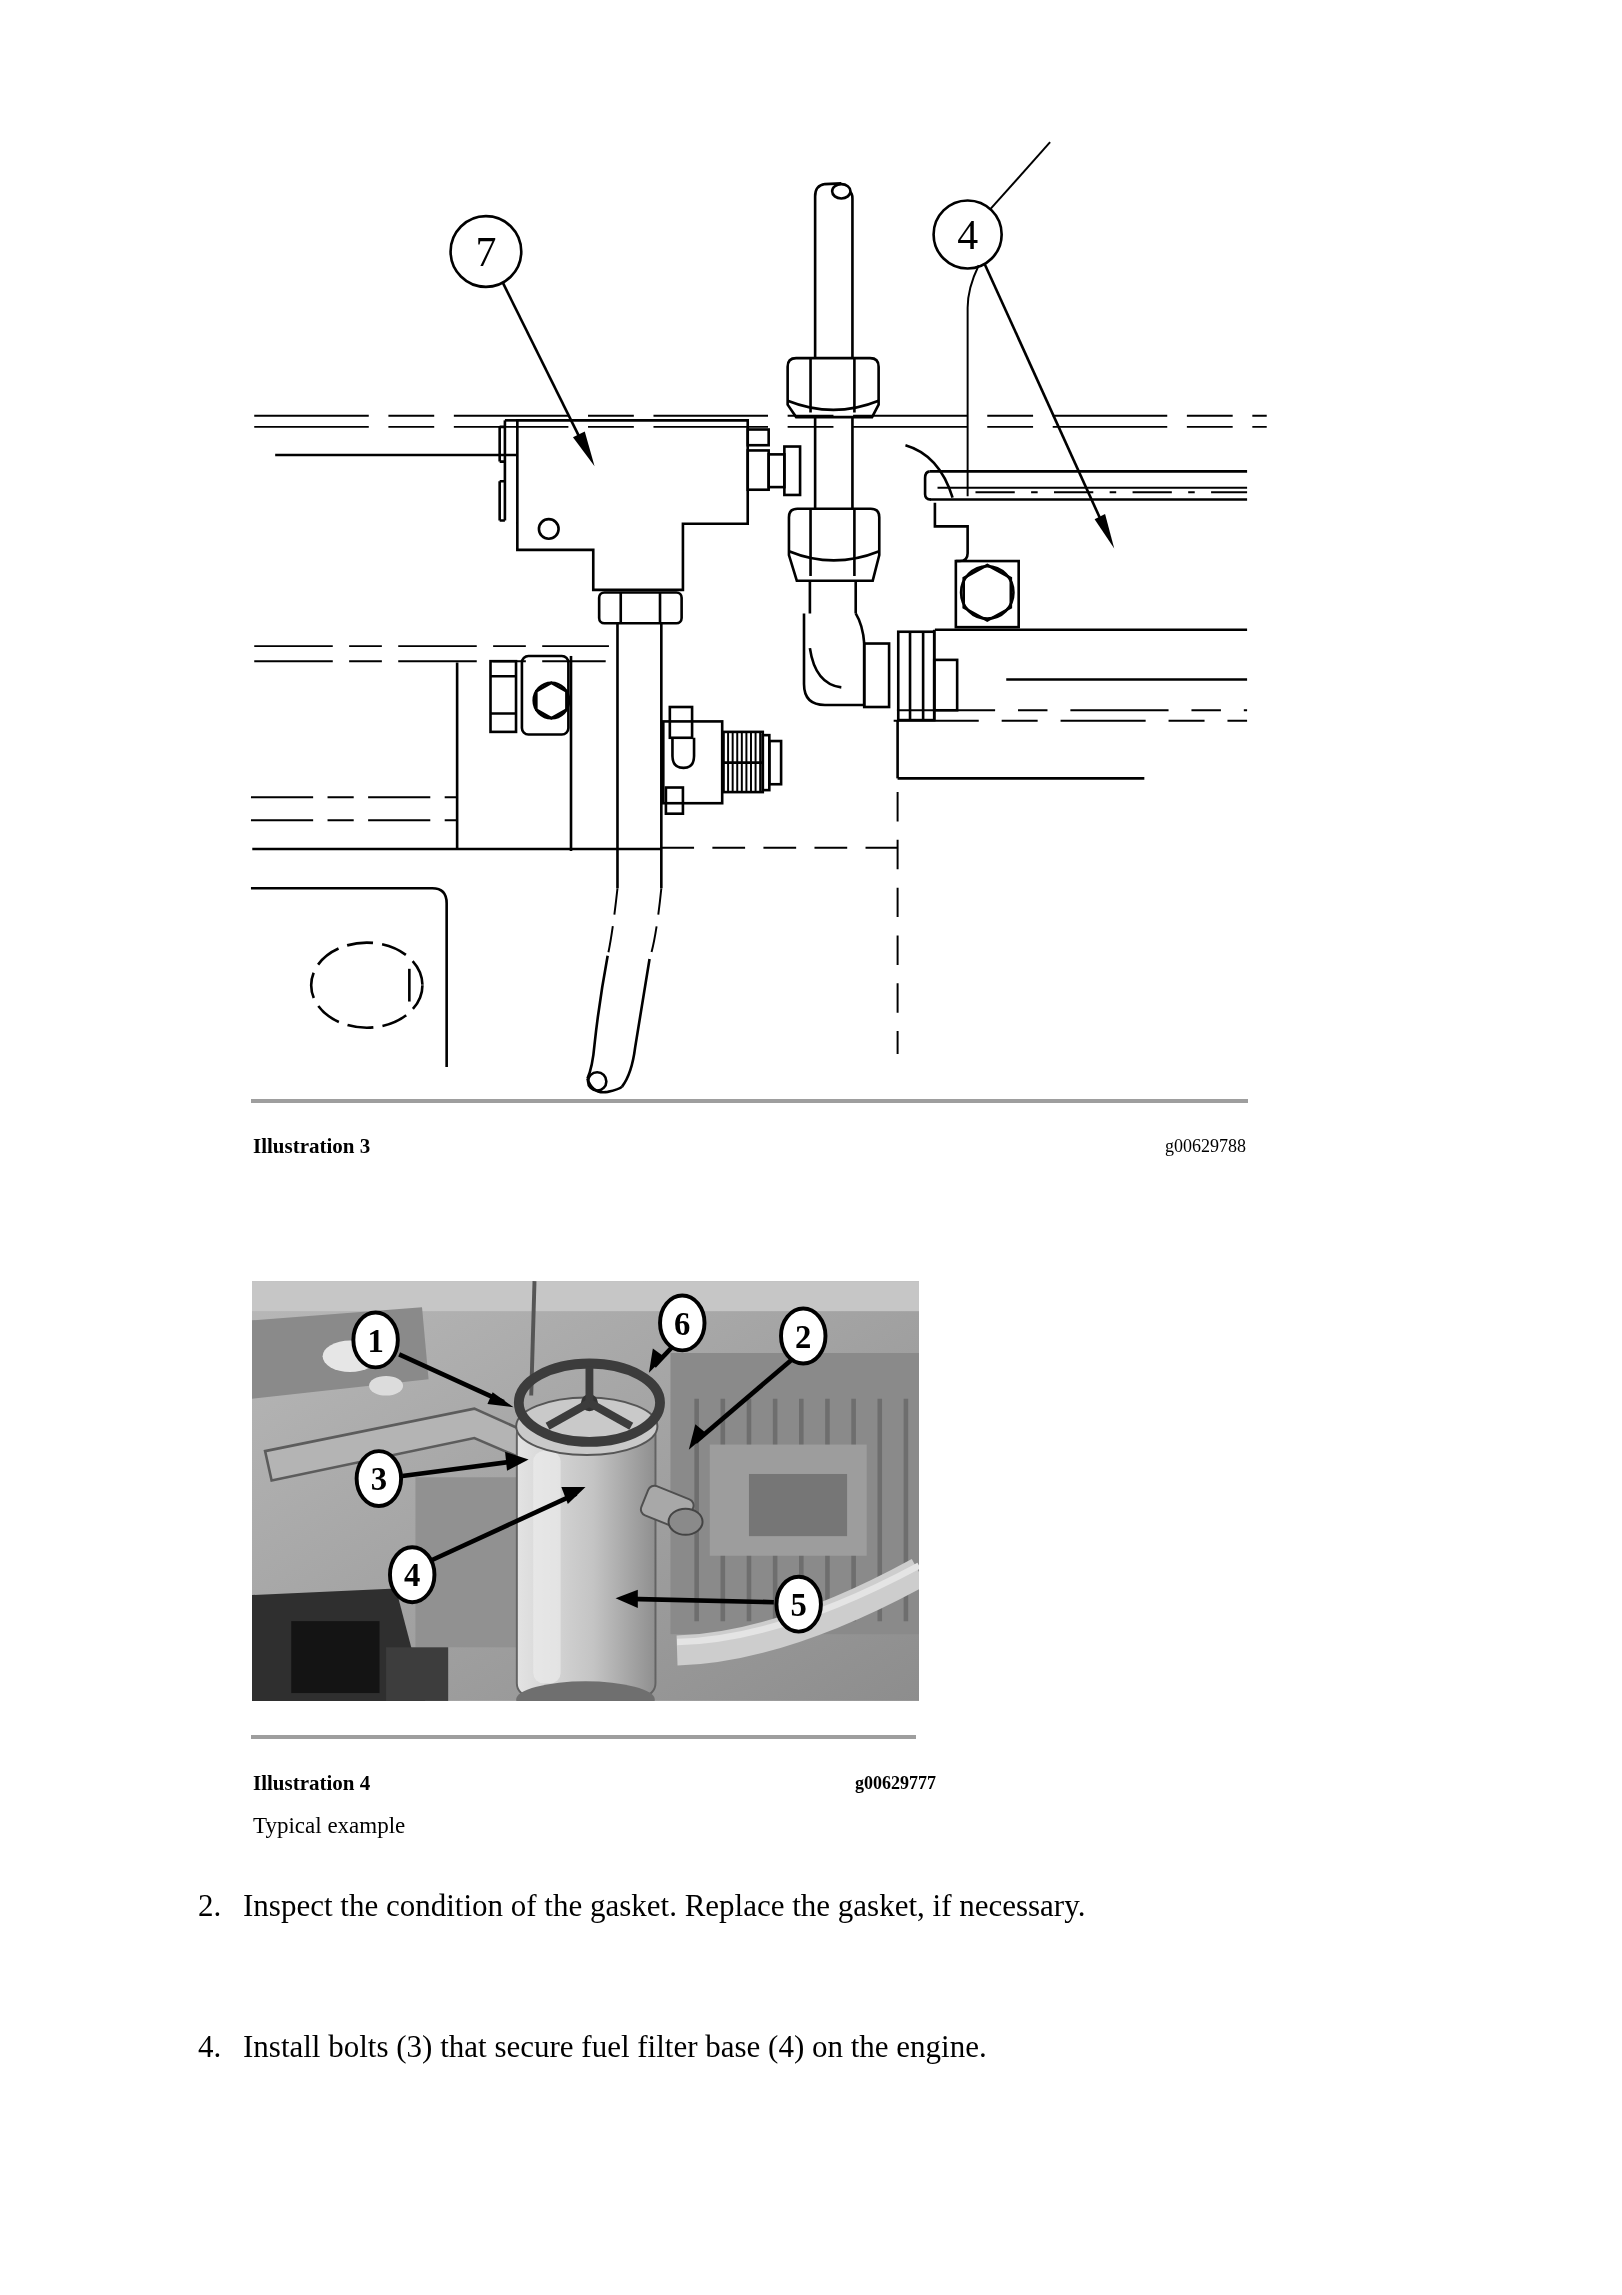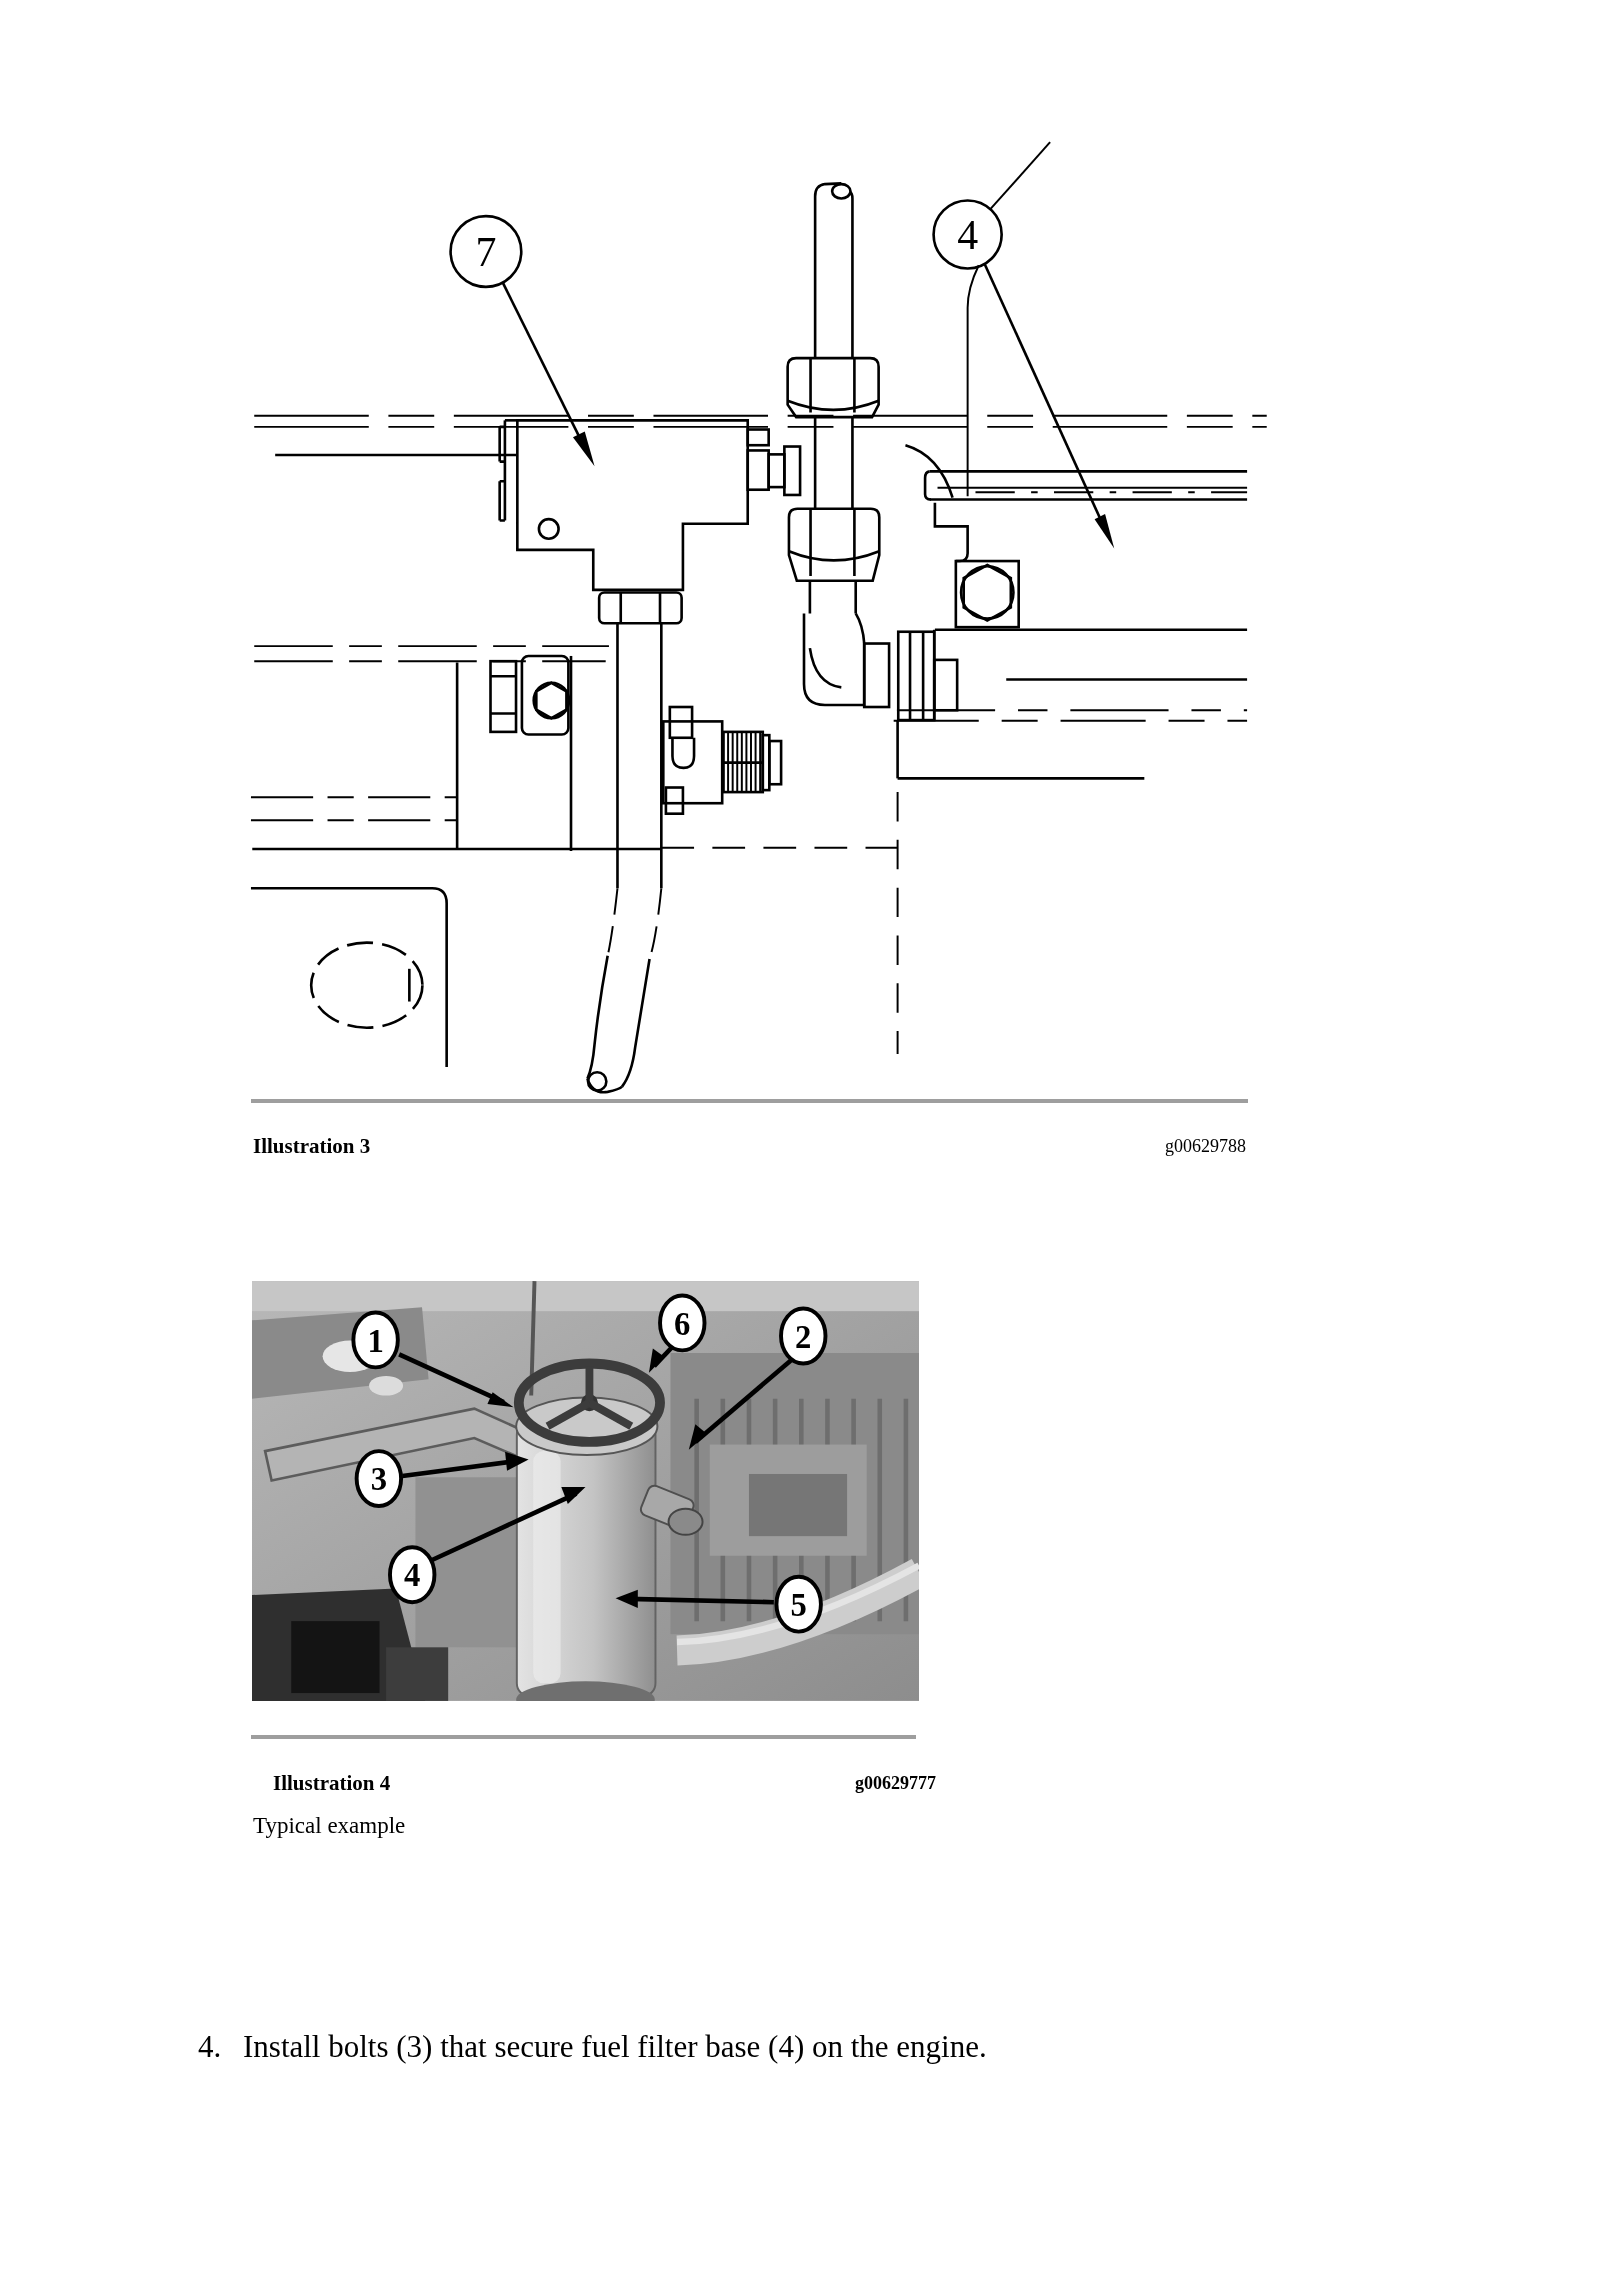--- a/index.html
+++ b/index.html
@@ -238,22 +238,25 @@
           </g>
       <g>
             <ellipse cx="836" cy="494" rx="34" ry="42" fill="#fff" stroke="#000" stroke-width="6"></ellipse>
             <text x="836" y="512">5</text>
           </g>
     </g>
   </svg>
   </div>
 
   <div class="rule" style="left:251px;top:1735px;width:665px;"></div>
-  <div class="caption" style="left:253px;top:1768px;margin-left:20px;">Illustration 4</div>
+  <div class="caption" style="left:253px;top:1768px;">Illustration 4</div>
   <div class="gnum" style="left:674px;top:1768px;width:262px;font-weight:bold;">g00629777</div>
   <div class="note" style="left:253px;top:1811px;">Typical example</div>
 
+  <div class="step" style="top:1887px;">
+    <span class="num">2.</span><span>Inspect the condition of the gasket. Replace the gasket, if necessary.</span>
+  </div>
   <div class="step" style="top:2028px;">
     <span class="num">4.</span><span>Install bolts (3) that secure fuel filter base (4) on the engine.</span>
   </div>
 
 </div>
 
 
 </body></html>

